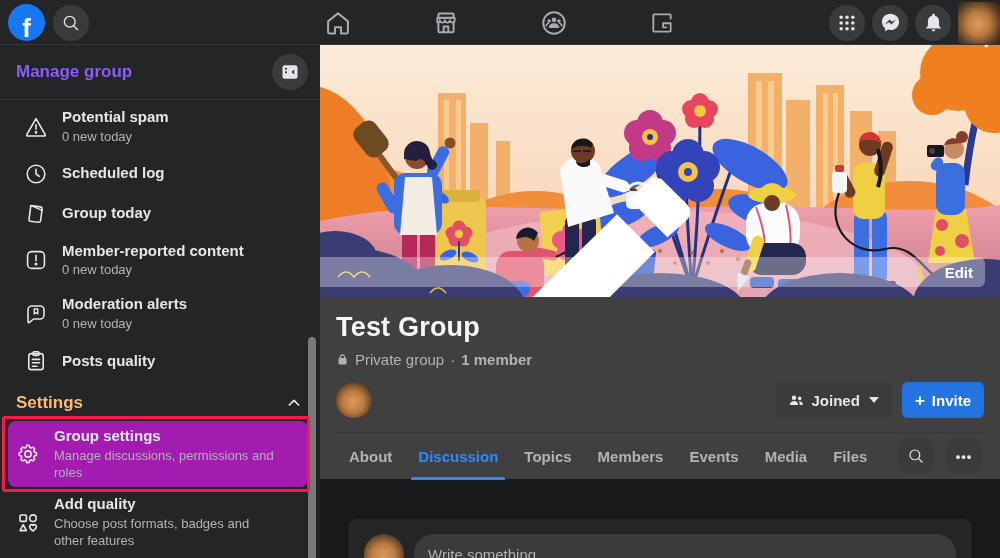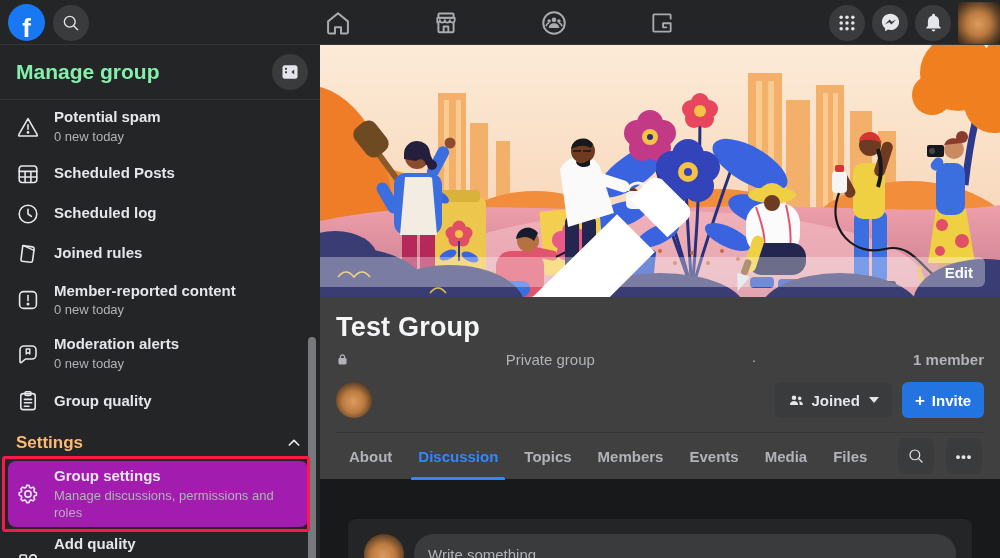--- a/index.html
+++ b/index.html
@@ -20,24 +20,24 @@
   .center-tabs .ctab { width:28px; height:28px; display:flex; align-items:center; justify-content:center; }
   .topbar-right { position:absolute; right:0; top:0; height:45px; display:flex; align-items:center; }
   .avatar-sq { width:42px; height:42px; border-radius:4px; margin-left:7px;
     background:radial-gradient(circle at 48% 52%, #dd9c5e 0%, #bb7a40 38%, #5c3f26 72%, #201d1a 100%); }
 
   
   .sidebar { position:absolute; top:45px; left:0; width:320px; height:513px;
     background:#242526; z-index:20; }
   .sb-head { display:flex; align-items:center; justify-content:space-between;
     padding:9px 12px 9px 16px; border-bottom:1px solid #36373a; }
-  .sb-title { font-size:21px; font-weight:bold; color:#86efac; }
+  .sb-title { font-size:17px; font-weight:bold; color:#8b5cf6; }
   .sb-toggle { width:36px; height:36px; border-radius:50%; background:#3a3b3c;
     display:flex; align-items:center; justify-content:center; }
-  .side-item { display:flex; align-items:center; gap:14px; padding:8px 16px; min-height:40px; cursor:pointer; }
+  .side-item { display:flex; align-items:center; gap:14px; padding:8px 24px; min-height:40px; cursor:pointer; }
   .side-item .ic { width:24px; height:24px; flex:0 0 24px; display:flex; align-items:center; justify-content:center; }
   .si-label { font-size:15px; font-weight:600; color:#e4e6eb; line-height:1.25; }
   .si-sub { font-size:13px; color:#b0b3b8; margin-top:2px; line-height:1.3; max-width:236px; }
   .sec-head { display:flex; align-items:center; justify-content:space-between;
     padding:12px 18px 6px 16px; }
   .sec-title { font-size:17px; font-weight:bold; color:#fdba74; }
   .side-item.inset { margin:2px 12px 2px 8px; padding:6px 8px; border-radius:8px; }
   .side-item.selected { background:#a21caf; position:relative; }
   .annotation-box { position:absolute; left:-6px; right:-2px; top:-5px; bottom:-5px;
     border:3px solid #f8194e; border-radius:3px; pointer-events:none; z-index:6; }
@@ -46,21 +46,21 @@
 
   
   .main { position:absolute; top:45px; left:320px; width:680px; height:513px; background:#18191a; }
   .cover { position:relative; width:680px; height:252px; overflow:hidden; background:#f8d8bd; }
   .cover svg { display:block; width:680px; height:252px; }
   .edit-btn { position:absolute; right:15px; bottom:10px; height:30px; padding:0 12px;
     border-radius:6px; background:rgba(255,255,255,0.33); display:flex; align-items:center;
     gap:9px; color:#fff; font-size:15px; font-weight:bold; cursor:pointer; }
   .group-head { background:#404040; padding:0 16px; }
   .g-title { font-size:27px; font-weight:bold; color:#f5f6f7; padding-top:15px; letter-spacing:.2px; }
-  .g-meta { display:flex; align-items:center; gap:6px; margin-top:8px; color:#b0b3b8; font-size:15px;justify-content:space-between; }
+  .g-meta { display:flex; align-items:center; gap:6px; margin-top:8px; color:#b0b3b8; font-size:15px; }
   .g-meta b { font-weight:bold; }
   .g-row { display:flex; align-items:center; justify-content:space-between; margin-top:14px; }
   .member-avatar { width:36px; height:36px; border-radius:50%;
     background:radial-gradient(circle at 48% 55%, #e0a express 0%, #c27a3f 40%, #4a3321 78%, #242526 100%);
     background:radial-gradient(circle at 48% 55%, #dd9c5e 0%, #bb7a40 40%, #4a3321 78%, #242526 100%); }
   .btn { height:36px; border:none; border-radius:6px; display:flex; align-items:center; gap:7px;
     font-size:15px; font-weight:bold; padding:0 13px; cursor:pointer;
     font-family:"Liberation Sans",sans-serif; }
   .btn-gray { background:#3a3b3c; color:#e4e6eb; }
   .btn-blue { background:#2374e1; color:#fff; margin-left:10px; }
@@ -186,31 +186,20 @@
           <path d="M12 9.8 v4.4"></path>
             <circle cx="12" cy="17.4" r="0.6" fill="#e4e6eb"></circle>
         </svg>
       </span>
       <div>
         <div class="si-label">Potential spam</div>
         <div class="si-sub">0 new today</div>
       </div>
     </div>
 
-    <div class="side-item">
-      <span class="ic">
-        <svg class="ic-stroke" width="24" height="24" viewBox="0 0 24 24">
-          <rect x="3.2" y="4" width="17.6" height="16.5" rx="3"></rect>
-          <path d="M3.2 9.4 h17.6 M3.2 15 h17.6 M9.1 9.4 V20.5 M14.9 9.4 V20.5"></path>
-        </svg>
-      </span>
-      <div>
-          <div class="si-label">Scheduled Posts</div>
-        </div>
-    </div>
 
     <div class="side-item">
       <span class="ic">
         <svg class="ic-stroke" width="24" height="24" viewBox="0 0 24 24">
           <circle cx="12" cy="12" r="8.8"></circle>
             <path d="M12 7.2 V12 l3.4 2.4"></path>
         </svg>
       </span>
       <div>
           <div class="si-label">Scheduled log</div>
@@ -219,21 +208,21 @@
 
     <div class="side-item">
       <span class="ic">
         <svg class="ic-stroke" width="24" height="24" viewBox="0 0 24 24">
           <path d="M6.8 3.6 L16.4 4.9 a2 2 0 0 1 1.7 2.2 L16.6 18.6 a2 2 0 0 1 -2.2 1.7 L6.2 19.2 a1.4 1.4 0 0 1 -1.2 -1.6 L6.8 3.6 Z"></path>
           <path d="M6.8 3.6 L17.3 10.2" stroke-width="0"></path>
           <path d="M8 3.8 L17.9 8.4" stroke-width="1.4"></path>
         </svg>
       </span>
       <div>
-          <div class="si-label">Joined rules</div>
+          <div class="si-label">Group today</div>
         </div>
     </div>
 
     <div class="side-item">
       <span class="ic">
         <svg class="ic-stroke" width="24" height="24" viewBox="0 0 24 24">
           <rect x="3.6" y="3.6" width="16.8" height="16.8" rx="4"></rect>
           <path d="M12 7.6 v5"></path>
             <circle cx="12" cy="16" r="0.7" fill="#e4e6eb"></circle>
         </svg>
@@ -259,21 +248,21 @@
 
     <div class="side-item">
       <span class="ic">
         <svg class="ic-stroke" width="24" height="24" viewBox="0 0 24 24">
           <rect x="4.8" y="4.6" width="14.4" height="16" rx="2.4"></rect>
           <rect x="9" y="2.8" width="6" height="3.6" rx="1.2"></rect>
           <path d="M8.4 10.4 h7.2 M8.4 13.8 h7.2 M8.4 17.2 h4.6"></path>
         </svg>
       </span>
       <div>
-          <div class="si-label">Group quality</div>
+          <div class="si-label">Posts quality</div>
         </div>
     </div>
 
     <div class="sec-head">
       <span class="sec-title">Settings</span>
       <svg class="ic-stroke" width="16" height="16" viewBox="0 0 24 24">
         <path d="M5 15 l7 -7 7 7" stroke-width="2.6"></path>
       </svg>
     </div>
 

